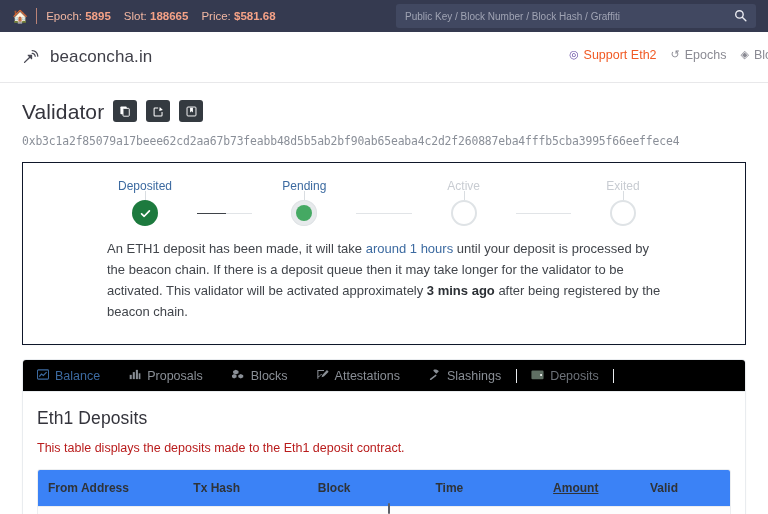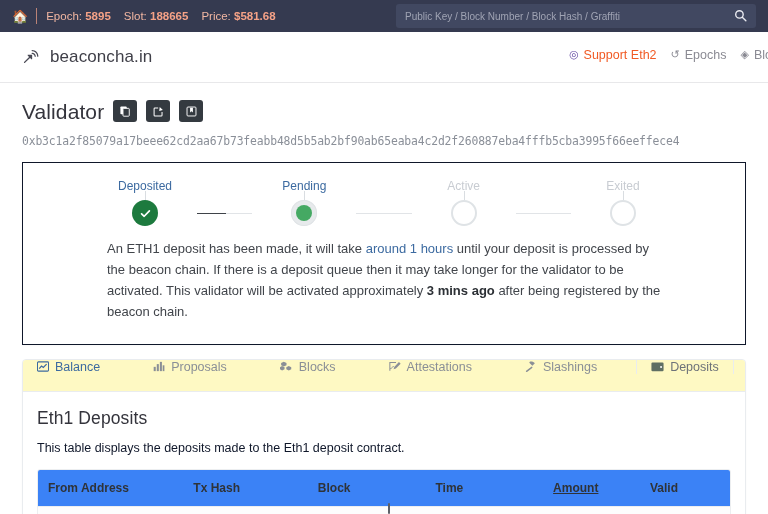--- a/index.html
+++ b/index.html
@@ -240,25 +240,24 @@
   .tabcard {
     margin-top: 14px;
     background: #fff;
     border: 1px solid #e9ecef;
     border-radius: 4px;
     box-shadow: 0 1px 2px rgba(0,0,0,.03);
     overflow: hidden;
   }
   .tabs {
     display: flex;
-    align-items: flex-start;
+    align-items: center;
     border-bottom: 1px solid #e9ecef;
-    background: #fef9c3;
+    background: #000000;
     height: 32px;
-    gap: 24px;
   }
   .tab {
     display: inline-flex;
     align-items: center;
     gap: 6px;
     padding: 0 14px;
     font-size: 12.5px;
     color: #8a8f96;
     cursor: pointer;
     border-right: 1px solid transparent;
@@ -279,21 +278,21 @@
   .tabbody { padding: 14px 14px 0 14px; }
   .sect-title {
     font-size: 17.5px;
     color: #34343c;
     font-weight: normal;
     margin: 2px 0 0 0;
     letter-spacing: .1px;
   }
   .sect-sub {
     font-size: 12.5px;
-    color: #0f172a;
+    color: #b91c1c;
     margin-top: 12px;
   }
 
   .tablewrap {
     margin-top: 14px;
     border: 1px solid #eceef0;
     border-radius: 3px;
     overflow: hidden;
   }
   table { width: 100%; border-collapse: collapse; }

